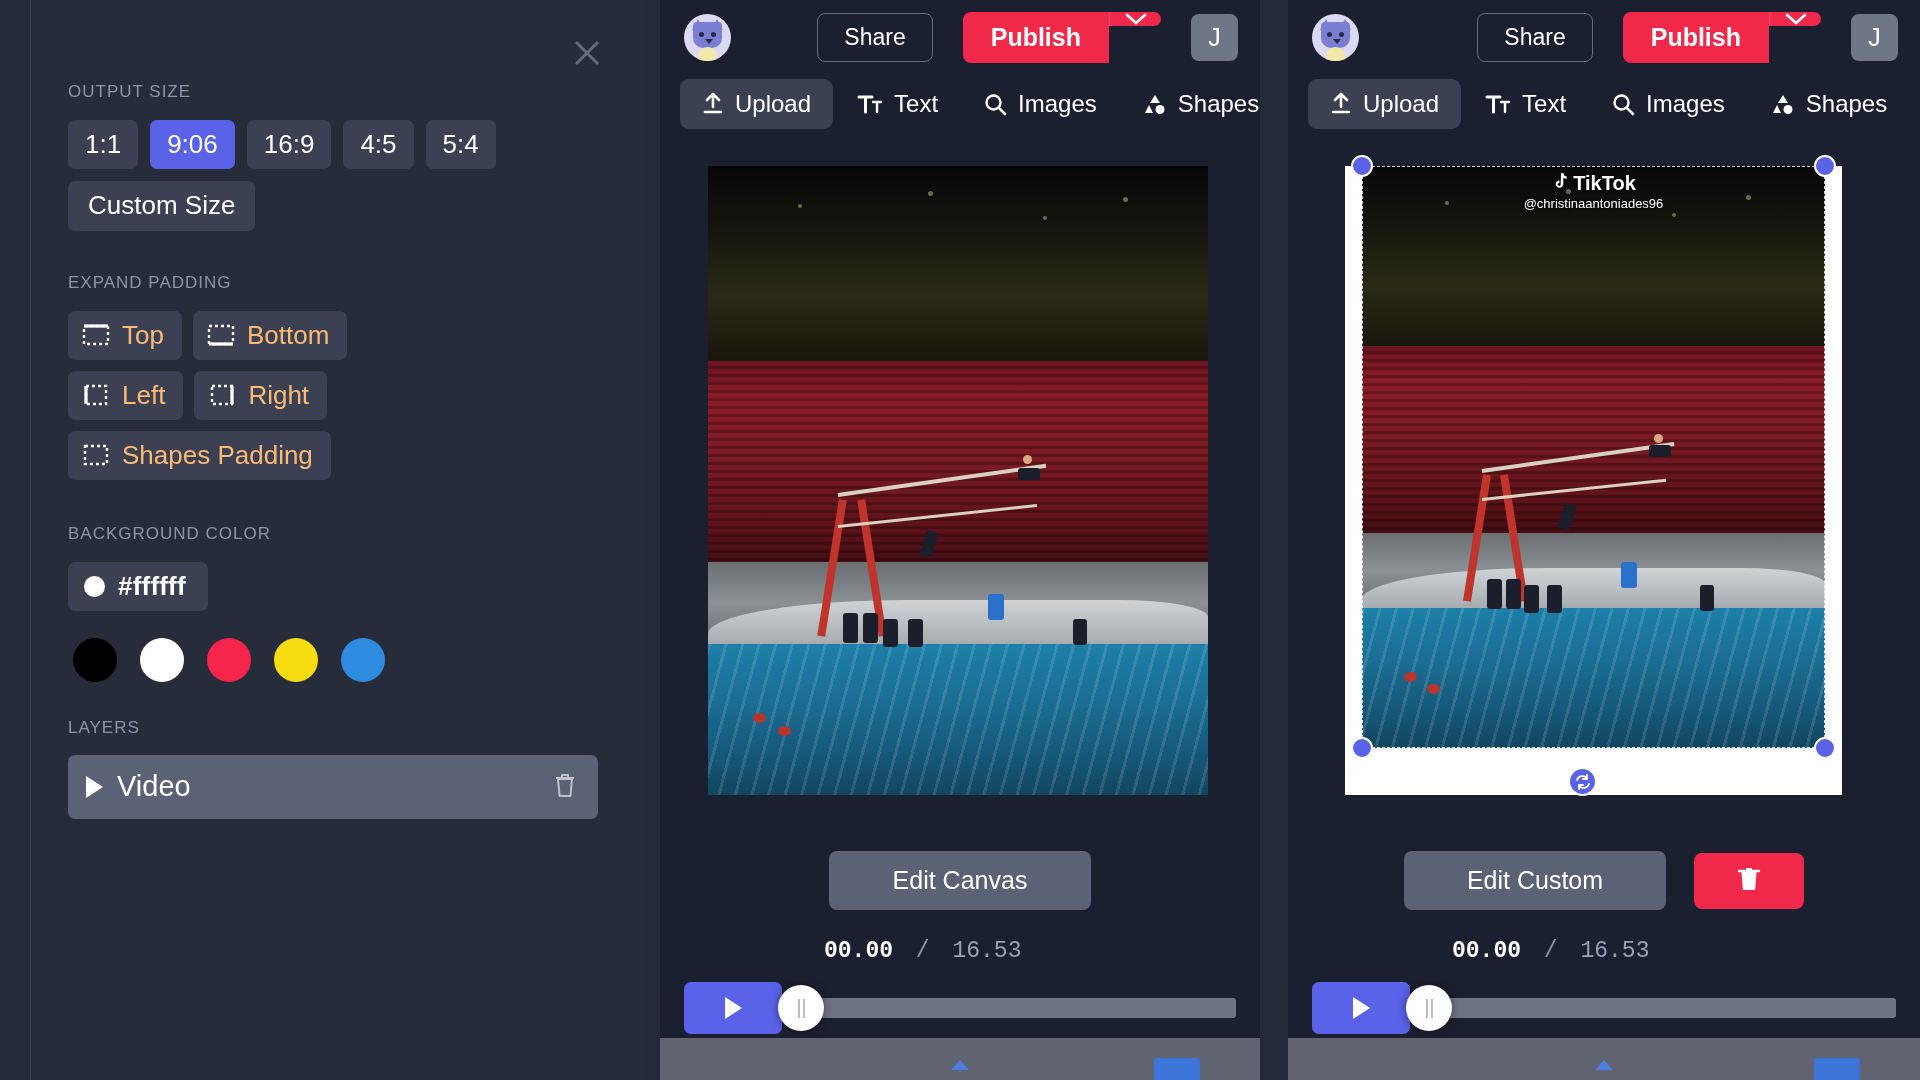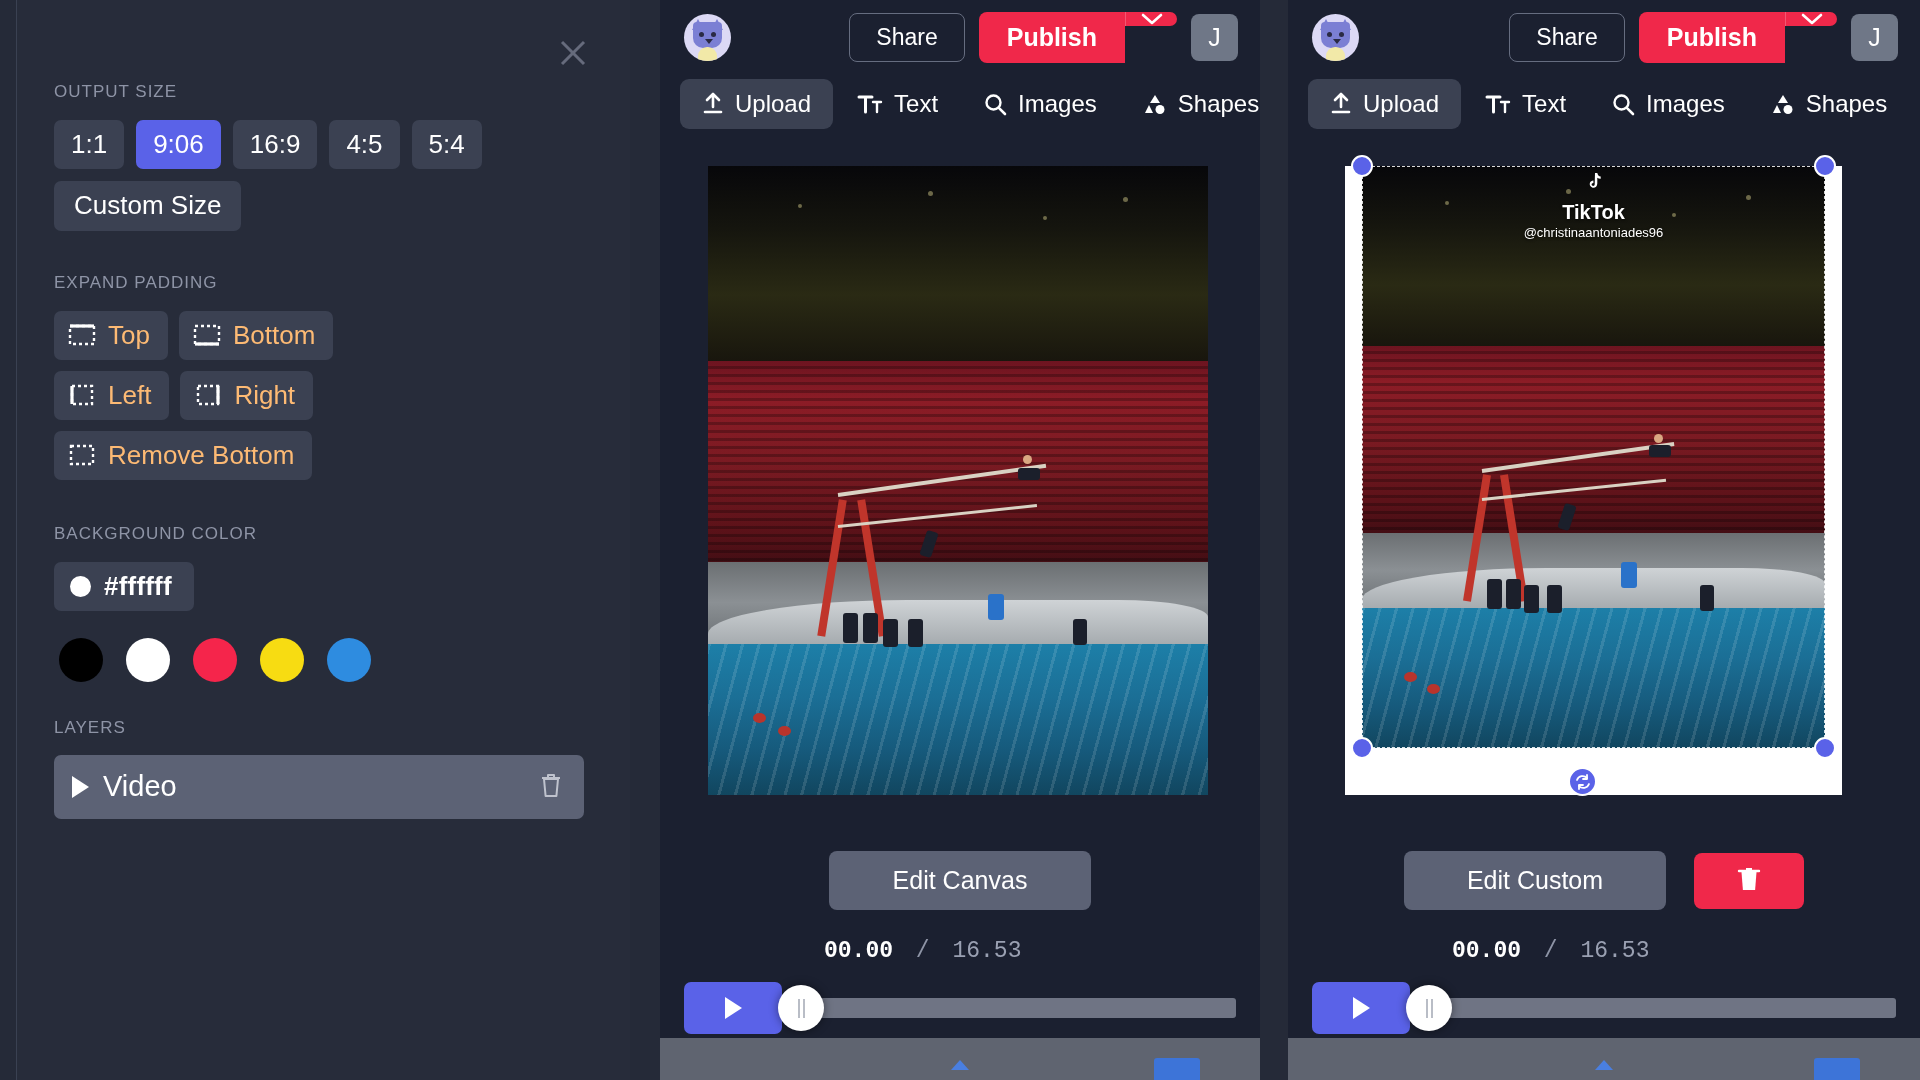--- a/index.html
+++ b/index.html
@@ -6,21 +6,21 @@
   html, body {
     width: 1920px; height: 1080px;
     background: #2b3040;
     font-family: "Liberation Sans", sans-serif;
     overflow: hidden;
   }
   .stage { position: relative; width: 1920px; height: 1080px; background: #252a38; }
 
   
   .left-panel {
-    position: absolute; left: 16px; top: 0; width: 614px; height: 1080px;
+    position: absolute; left: 30px; top: 0; width: 614px; height: 1080px;
     background: #272c3a;
     border-left: 1px solid #3a4152;
   }
   .close-btn {
     position: absolute; right: 40px; top: 36px;
     width: 34px; height: 34px; cursor: pointer;
     opacity: .55;
   }
   .close-btn svg { width: 34px; height: 34px; display:block; }
 
@@ -69,21 +69,21 @@
 
   
   .app {
     position:absolute; top:0; height:1080px;
     background:#1b2030; overflow:hidden;
   }
   .app.mid   { left: 660px; width: 600px; }
   .app.right { left: 1288px; width: 632px; }
 
   .app-head {
-    height: 75px; display:flex; align-items:center; gap: 14px;
+    height: 75px; display:flex; align-items:center; gap: 30px;
     padding: 0 22px 0 24px;
   }
   .avatar-cat {
     width:47px;height:47px;border-radius:50%;
     background:#dcd9f5; flex:0 0 auto; position:relative; overflow:hidden;
   }
   .avatar-cat .c-head{
     position:absolute;left:9px;top:8px;width:29px;height:26px;background:#7b7fd4;
     border-radius:4px 4px 10px 10px;
   }
@@ -159,21 +159,20 @@
   .ph-bar { position:absolute; background:#d9d2c3; height:3px; transform-origin:left center;}
   .ph-person { position:absolute; background:#1b1f2b; border-radius:3px;}
   .ph-skin { position:absolute; background:#d9a882; border-radius:50%;}
   .ph-blue-guy{position:absolute;background:#2a72c9;border-radius:3px;}
   .ph-red-float{position:absolute;background:#b8342c;border-radius:50%;}
 
   .tiktok-wm { position:absolute; left:0; right:0; top:6px; text-align:center; pointer-events:none;}
   .tiktok-wm .tt-main {
     display:inline-flex;align-items:center;gap:6px;color:#fff;font-weight:700;font-size:20px;
     text-shadow:0 1px 3px rgba(0,0,0,.8);
-    flex-direction:column;
   }
   .tiktok-wm .tt-user { color:#fff;font-size:13px;margin-top:1px;text-shadow:0 1px 3px rgba(0,0,0,.8); }
 
   
   .sel-box { position:absolute; left:74px; top:33px; width:463px; height:582px;
              border:1px dashed rgba(255,255,255,.85); pointer-events:none;}
   .handle { position:absolute; width:22px; height:22px; border-radius:50%;
             background:#5a62e8; border:2px solid #fff; cursor:pointer;}
   .rot-handle { position:absolute; width:29px; height:29px; border-radius:50%;
             background:#5a62e8; border:2px solid #fff; display:flex;
@@ -281,21 +280,21 @@
       </div>
     </div>
 
     <div class="pad-row" style="margin-top:11px">
       <div class="pad-btn">
         <span class="pad-ico">
           <svg class="pad-ico" viewBox="0 0 28 24">
               <rect x="3" y="3" width="22" height="18" fill="none" stroke="#fff" stroke-width="2.4" stroke-dasharray="3 3"></rect>
             </svg>
         </span>
-        <span>Remove Bottom</span>
+        <span>Shapes Padding</span>
       </div>
     </div>
 
     <div class="section-label" style="margin-top:44px">BACKGROUND COLOR</div>
 
     <div style="margin-top:18px">
       <div class="color-chip">
         <span class="dot"></span>
         <span class="hex">#ffffff</span>
       </div>

